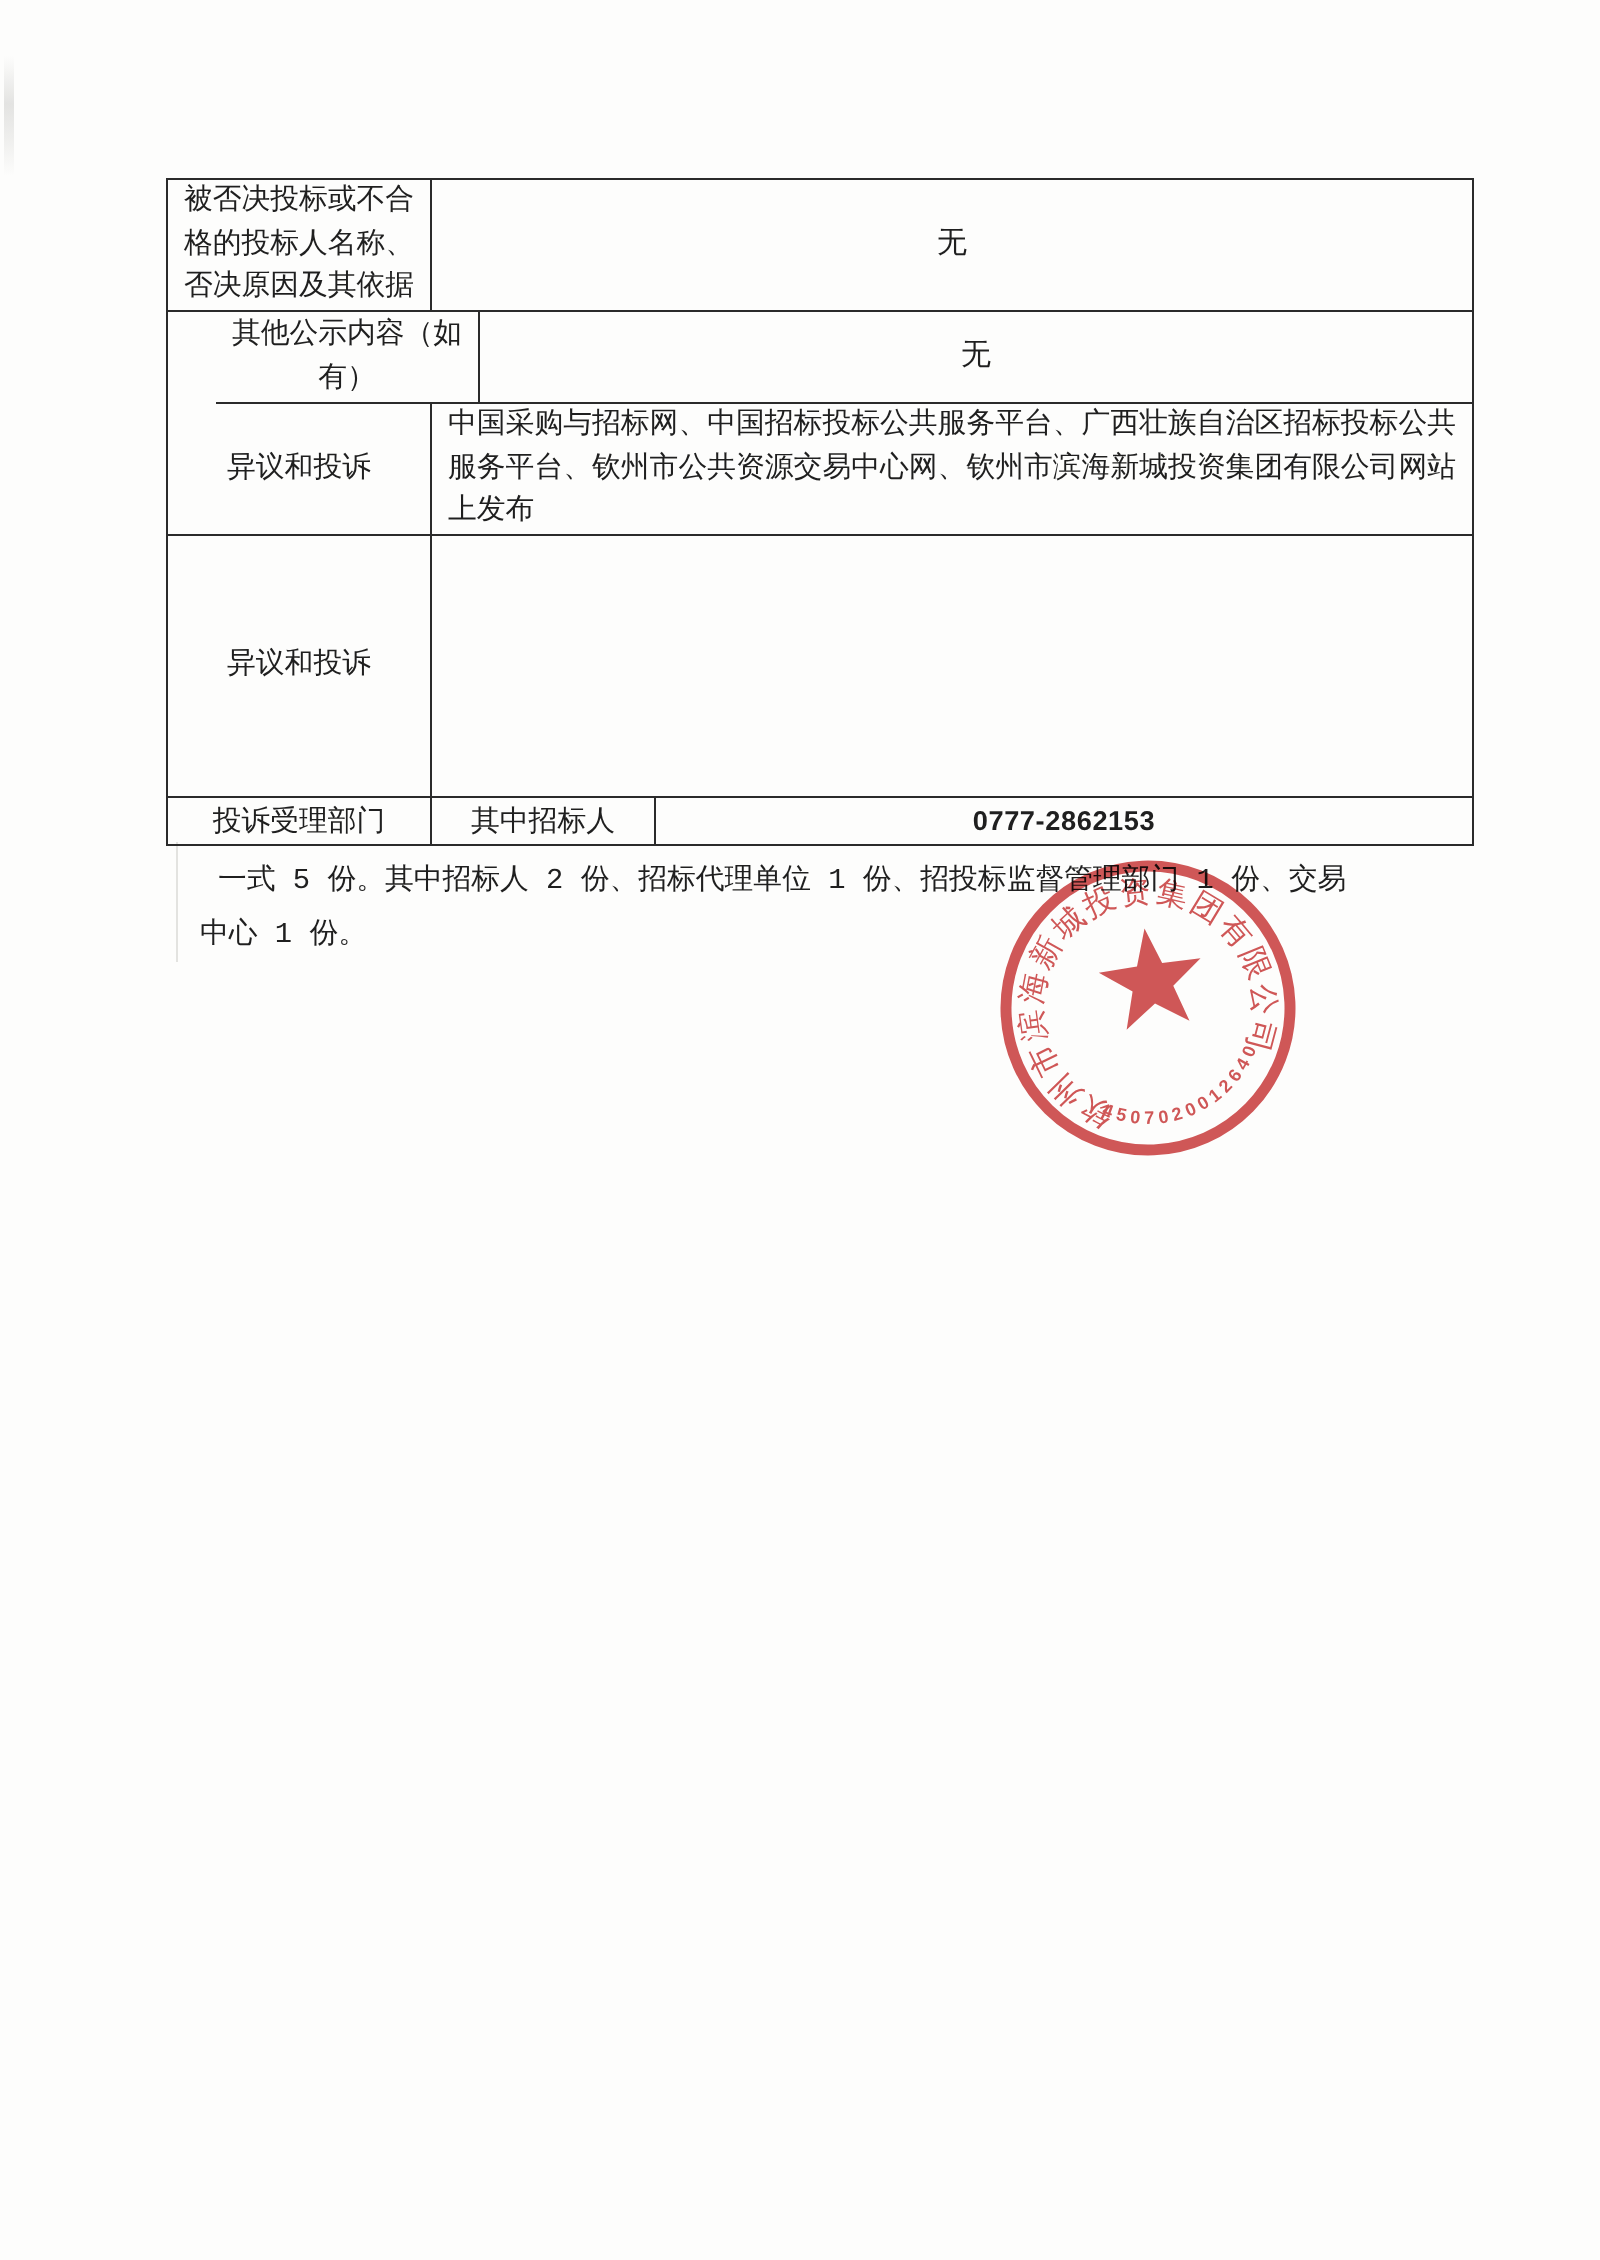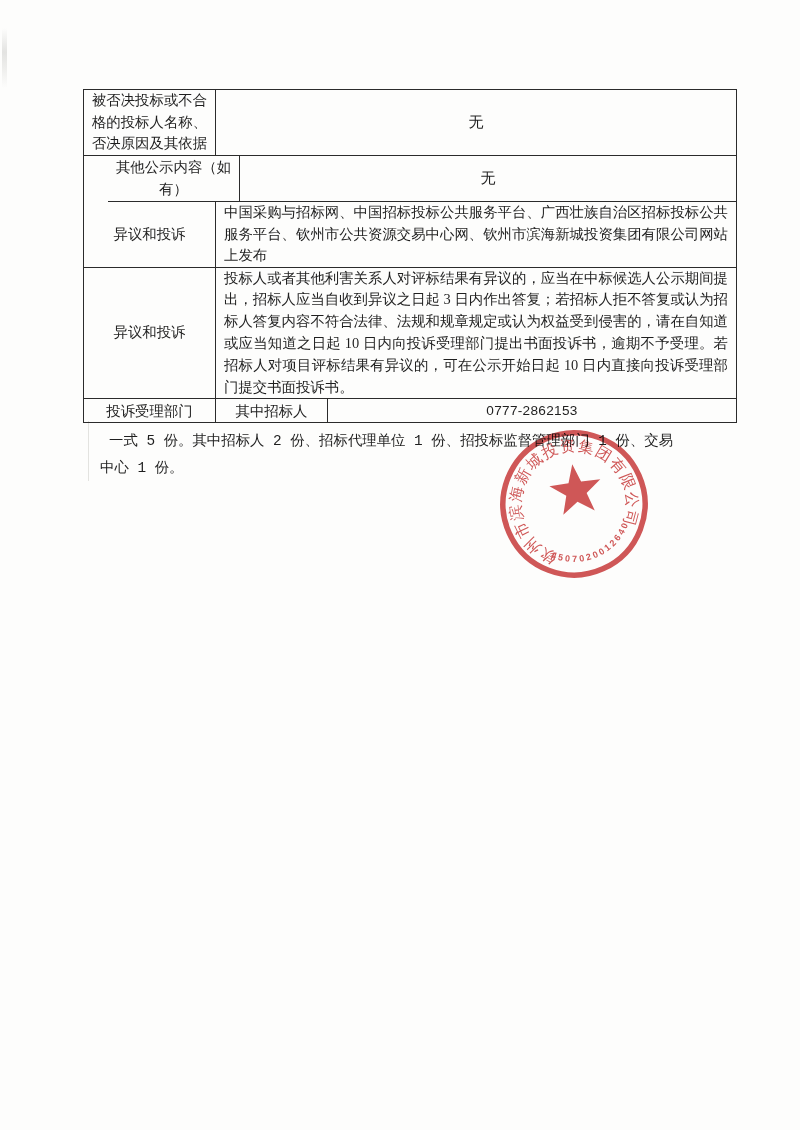--- a/index.html
+++ b/index.html
@@ -55,21 +55,21 @@
   .r3{height:66px;}
   .r4{height:131px;}
   .r5{height:23px;}
   .r5 .cell{
     display:flex;align-items:center;justify-content:center;
     text-align:center;line-height:20px;
   }
   .c-dept-label{width:132px;flex:0 0 132px;border-right:1.4px solid #2b2b2b;}
   .c-dept-value{width:212px;flex:0 0 212px;border-right:1.4px solid #2b2b2b;}
   .c-phone-label{width:112px;flex:0 0 112px;border-right:1.4px solid #2b2b2b;}
-  .c-phone-value{flex:1 1 auto;font-family:"Liberation Sans","DejaVu Sans",sans-serif;font-size:13.6px;font-weight:400;letter-spacing:.3px;}
+  .c-phone-value{flex:1 1 auto;font-family:"Liberation Sans","DejaVu Sans",sans-serif;font-size:13.6px;font-weight:700;letter-spacing:.3px;}
   
   .copies-note{
     position:absolute;left:100px;top:428px;width:580px;
     font-size:14.4px;line-height:27px;
     text-indent:9px;
     text-align:left;
     font-family:Liberation Mono, monospace;
   }
   
   .seal{
@@ -109,23 +109,20 @@
 
     <div class="row r3">
       <div class="cell label-cell">异议和投诉</div>
       <div class="cell value-cell">
         <div class="value-text">中国采购与招标网、中国招标投标公共服务平台、广西壮族自治区招标投标公共服务平台、钦州市公共资源交易中心网、钦州市滨海新城投资集团有限公司网站上发布</div>
       </div>
     </div>
 
     <div class="row r4">
       <div class="cell label-cell">异议和投诉</div>
-      <div class="cell value-cell">
-        <div class="value-text">投标人或者其他利害关系人对评标结果有异议的，应当在中标候选人公示期间提出，招标人应当自收到异议之日起 3 日内作出答复；若招标人拒不答复或认为招标人答复内容不符合法律、法规和规章规定或认为权益受到侵害的，请在自知道或应当知道之日起 10 日内向投诉受理部门提出书面投诉书，逾期不予受理。若招标人对项目评标结果有异议的，可在公示开始日起 10 日内直接向投诉受理部门提交书面投诉书。</div>
-      </div>
     </div>
 
     <div class="row r5">
       <div class="cell c-dept-label">投诉受理部门</div>
       <div class="cell c-phone-label">其中招标人</div>
       <div class="cell c-phone-value">0777-2862153</div>
     </div>
 
   </div>
 

